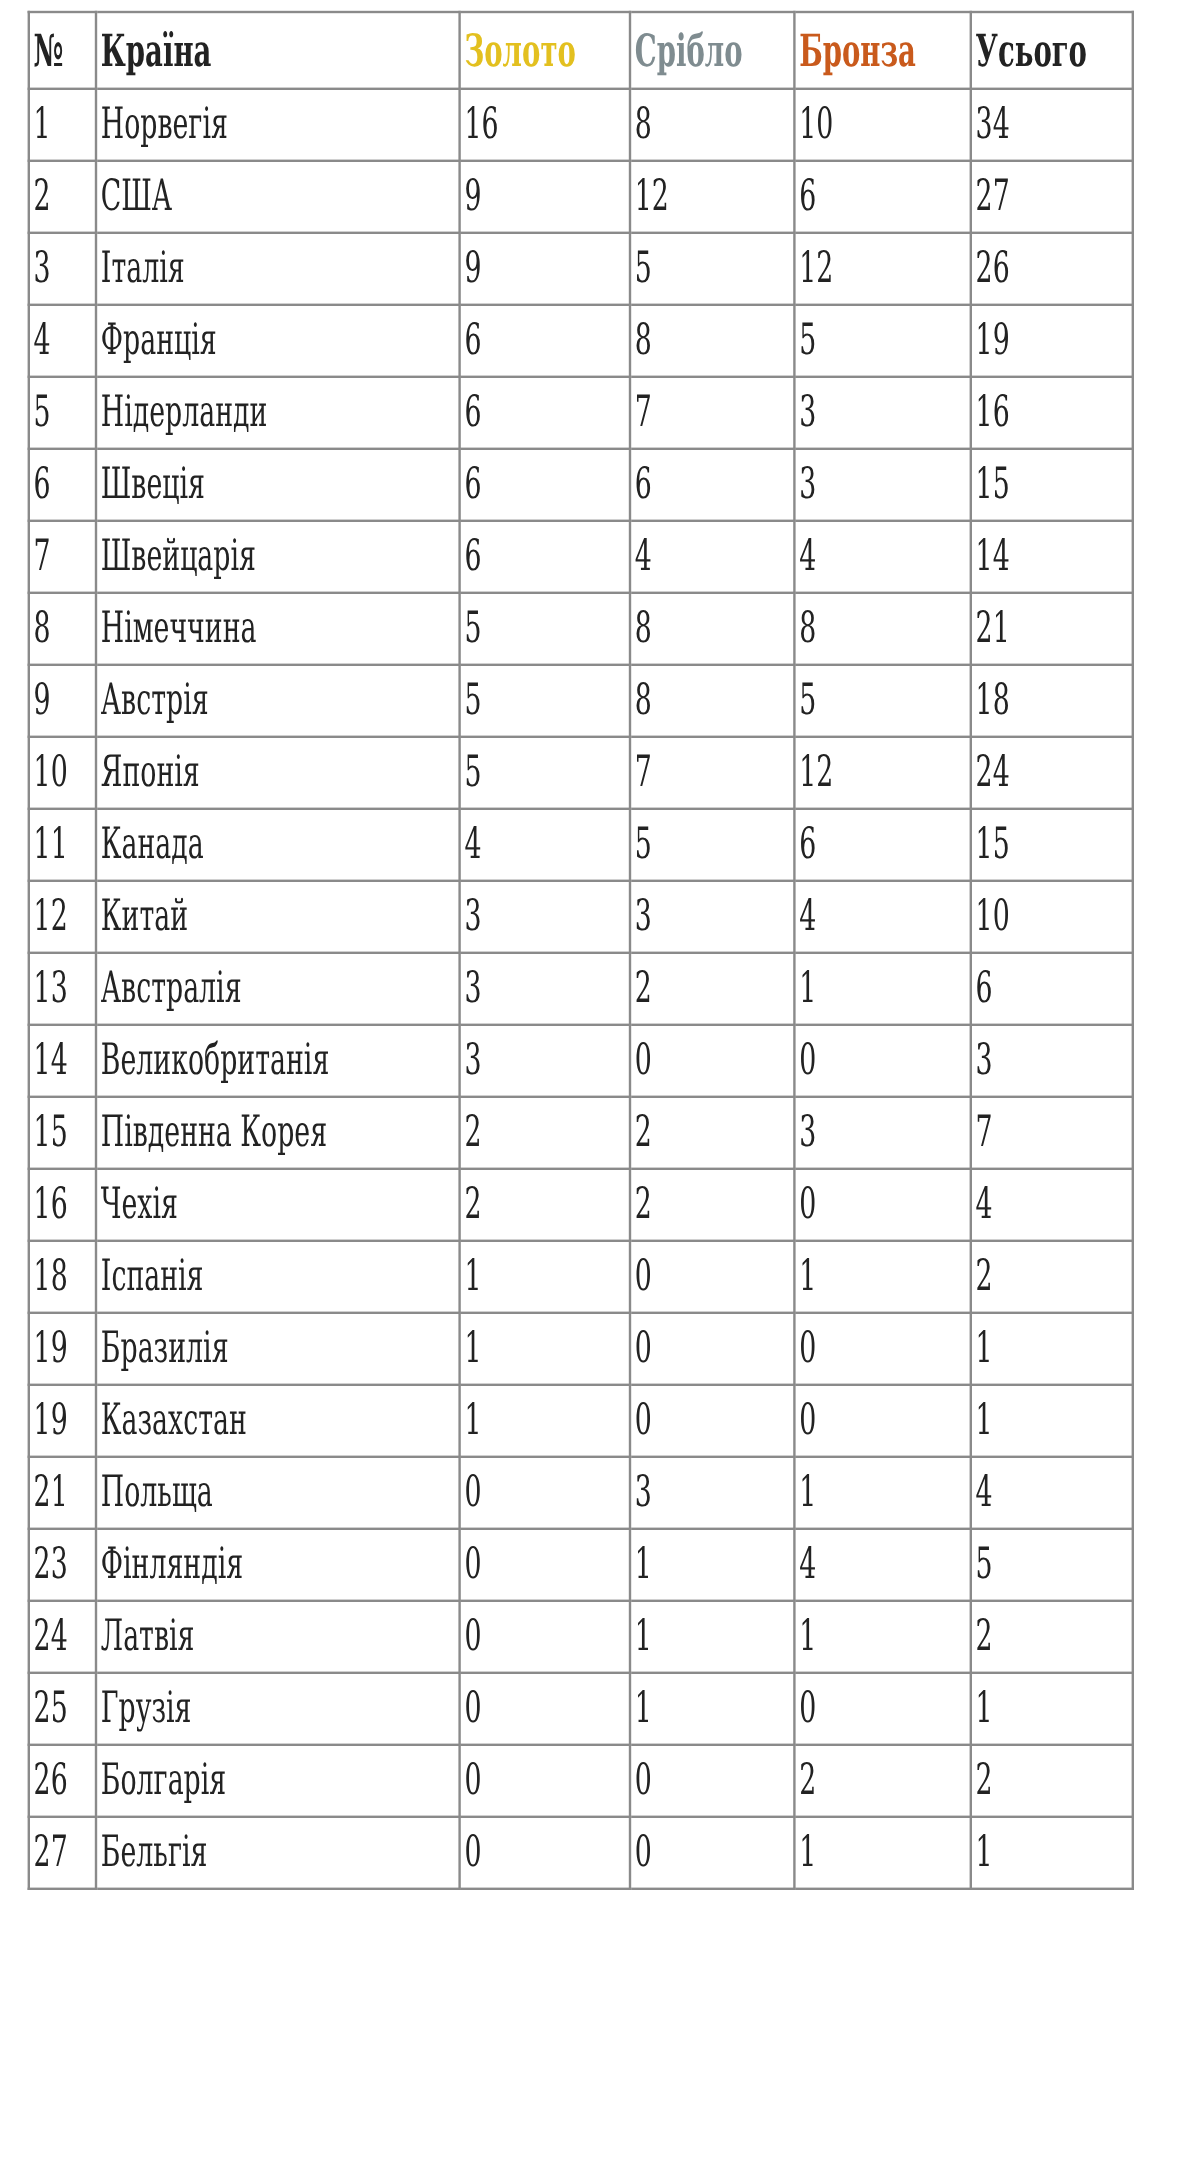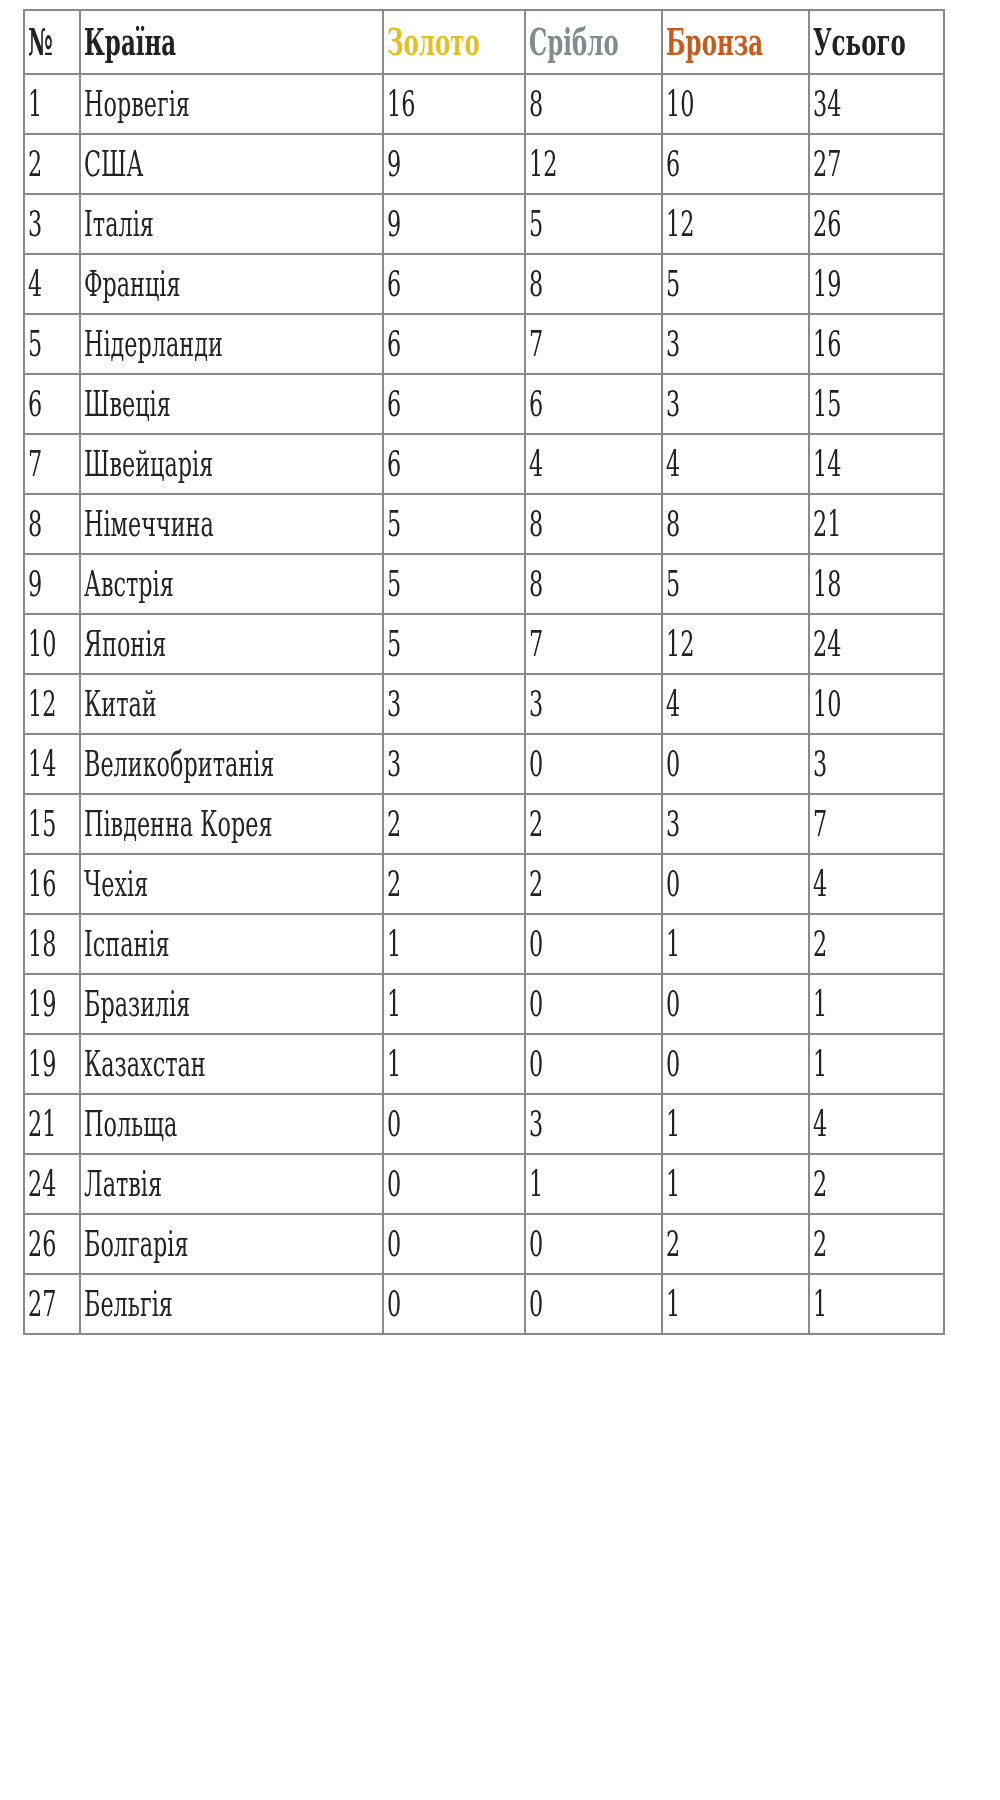--- a/index.html
+++ b/index.html
@@ -136,26 +136,42 @@
       </tr>
       <tr>
         <td><span class="cell-text">10</span></td>
         <td><span class="cell-text">Японія</span></td>
         <td><span class="cell-text">5</span></td>
         <td><span class="cell-text">7</span></td>
         <td><span class="cell-text">12</span></td>
         <td><span class="cell-text">24</span></td>
       </tr>
       <tr>
+        <td><span class="cell-text">11</span></td>
+        <td><span class="cell-text">Канада</span></td>
+        <td><span class="cell-text">4</span></td>
+        <td><span class="cell-text">5</span></td>
+        <td><span class="cell-text">6</span></td>
+        <td><span class="cell-text">15</span></td>
+      </tr>
+      <tr>
         <td><span class="cell-text">12</span></td>
         <td><span class="cell-text">Китай</span></td>
         <td><span class="cell-text">3</span></td>
         <td><span class="cell-text">3</span></td>
         <td><span class="cell-text">4</span></td>
         <td><span class="cell-text">10</span></td>
+      </tr>
+      <tr>
+        <td><span class="cell-text">13</span></td>
+        <td><span class="cell-text">Австралія</span></td>
+        <td><span class="cell-text">3</span></td>
+        <td><span class="cell-text">2</span></td>
+        <td><span class="cell-text">1</span></td>
+        <td><span class="cell-text">6</span></td>
       </tr>
       <tr>
         <td><span class="cell-text">14</span></td>
         <td><span class="cell-text">Великобританія</span></td>
         <td><span class="cell-text">3</span></td>
         <td><span class="cell-text">0</span></td>
         <td><span class="cell-text">0</span></td>
         <td><span class="cell-text">3</span></td>
       </tr>
       <tr>
@@ -200,26 +216,42 @@
       </tr>
       <tr>
         <td><span class="cell-text">21</span></td>
         <td><span class="cell-text">Польща</span></td>
         <td><span class="cell-text">0</span></td>
         <td><span class="cell-text">3</span></td>
         <td><span class="cell-text">1</span></td>
         <td><span class="cell-text">4</span></td>
       </tr>
       <tr>
+        <td><span class="cell-text">23</span></td>
+        <td><span class="cell-text">Фінляндія</span></td>
+        <td><span class="cell-text">0</span></td>
+        <td><span class="cell-text">1</span></td>
+        <td><span class="cell-text">4</span></td>
+        <td><span class="cell-text">5</span></td>
+      </tr>
+      <tr>
         <td><span class="cell-text">24</span></td>
         <td><span class="cell-text">Латвія</span></td>
         <td><span class="cell-text">0</span></td>
         <td><span class="cell-text">1</span></td>
         <td><span class="cell-text">1</span></td>
         <td><span class="cell-text">2</span></td>
+      </tr>
+      <tr>
+        <td><span class="cell-text">25</span></td>
+        <td><span class="cell-text">Грузія</span></td>
+        <td><span class="cell-text">0</span></td>
+        <td><span class="cell-text">1</span></td>
+        <td><span class="cell-text">0</span></td>
+        <td><span class="cell-text">1</span></td>
       </tr>
       <tr>
         <td><span class="cell-text">26</span></td>
         <td><span class="cell-text">Болгарія</span></td>
         <td><span class="cell-text">0</span></td>
         <td><span class="cell-text">0</span></td>
         <td><span class="cell-text">2</span></td>
         <td><span class="cell-text">2</span></td>
       </tr>
       <tr>

